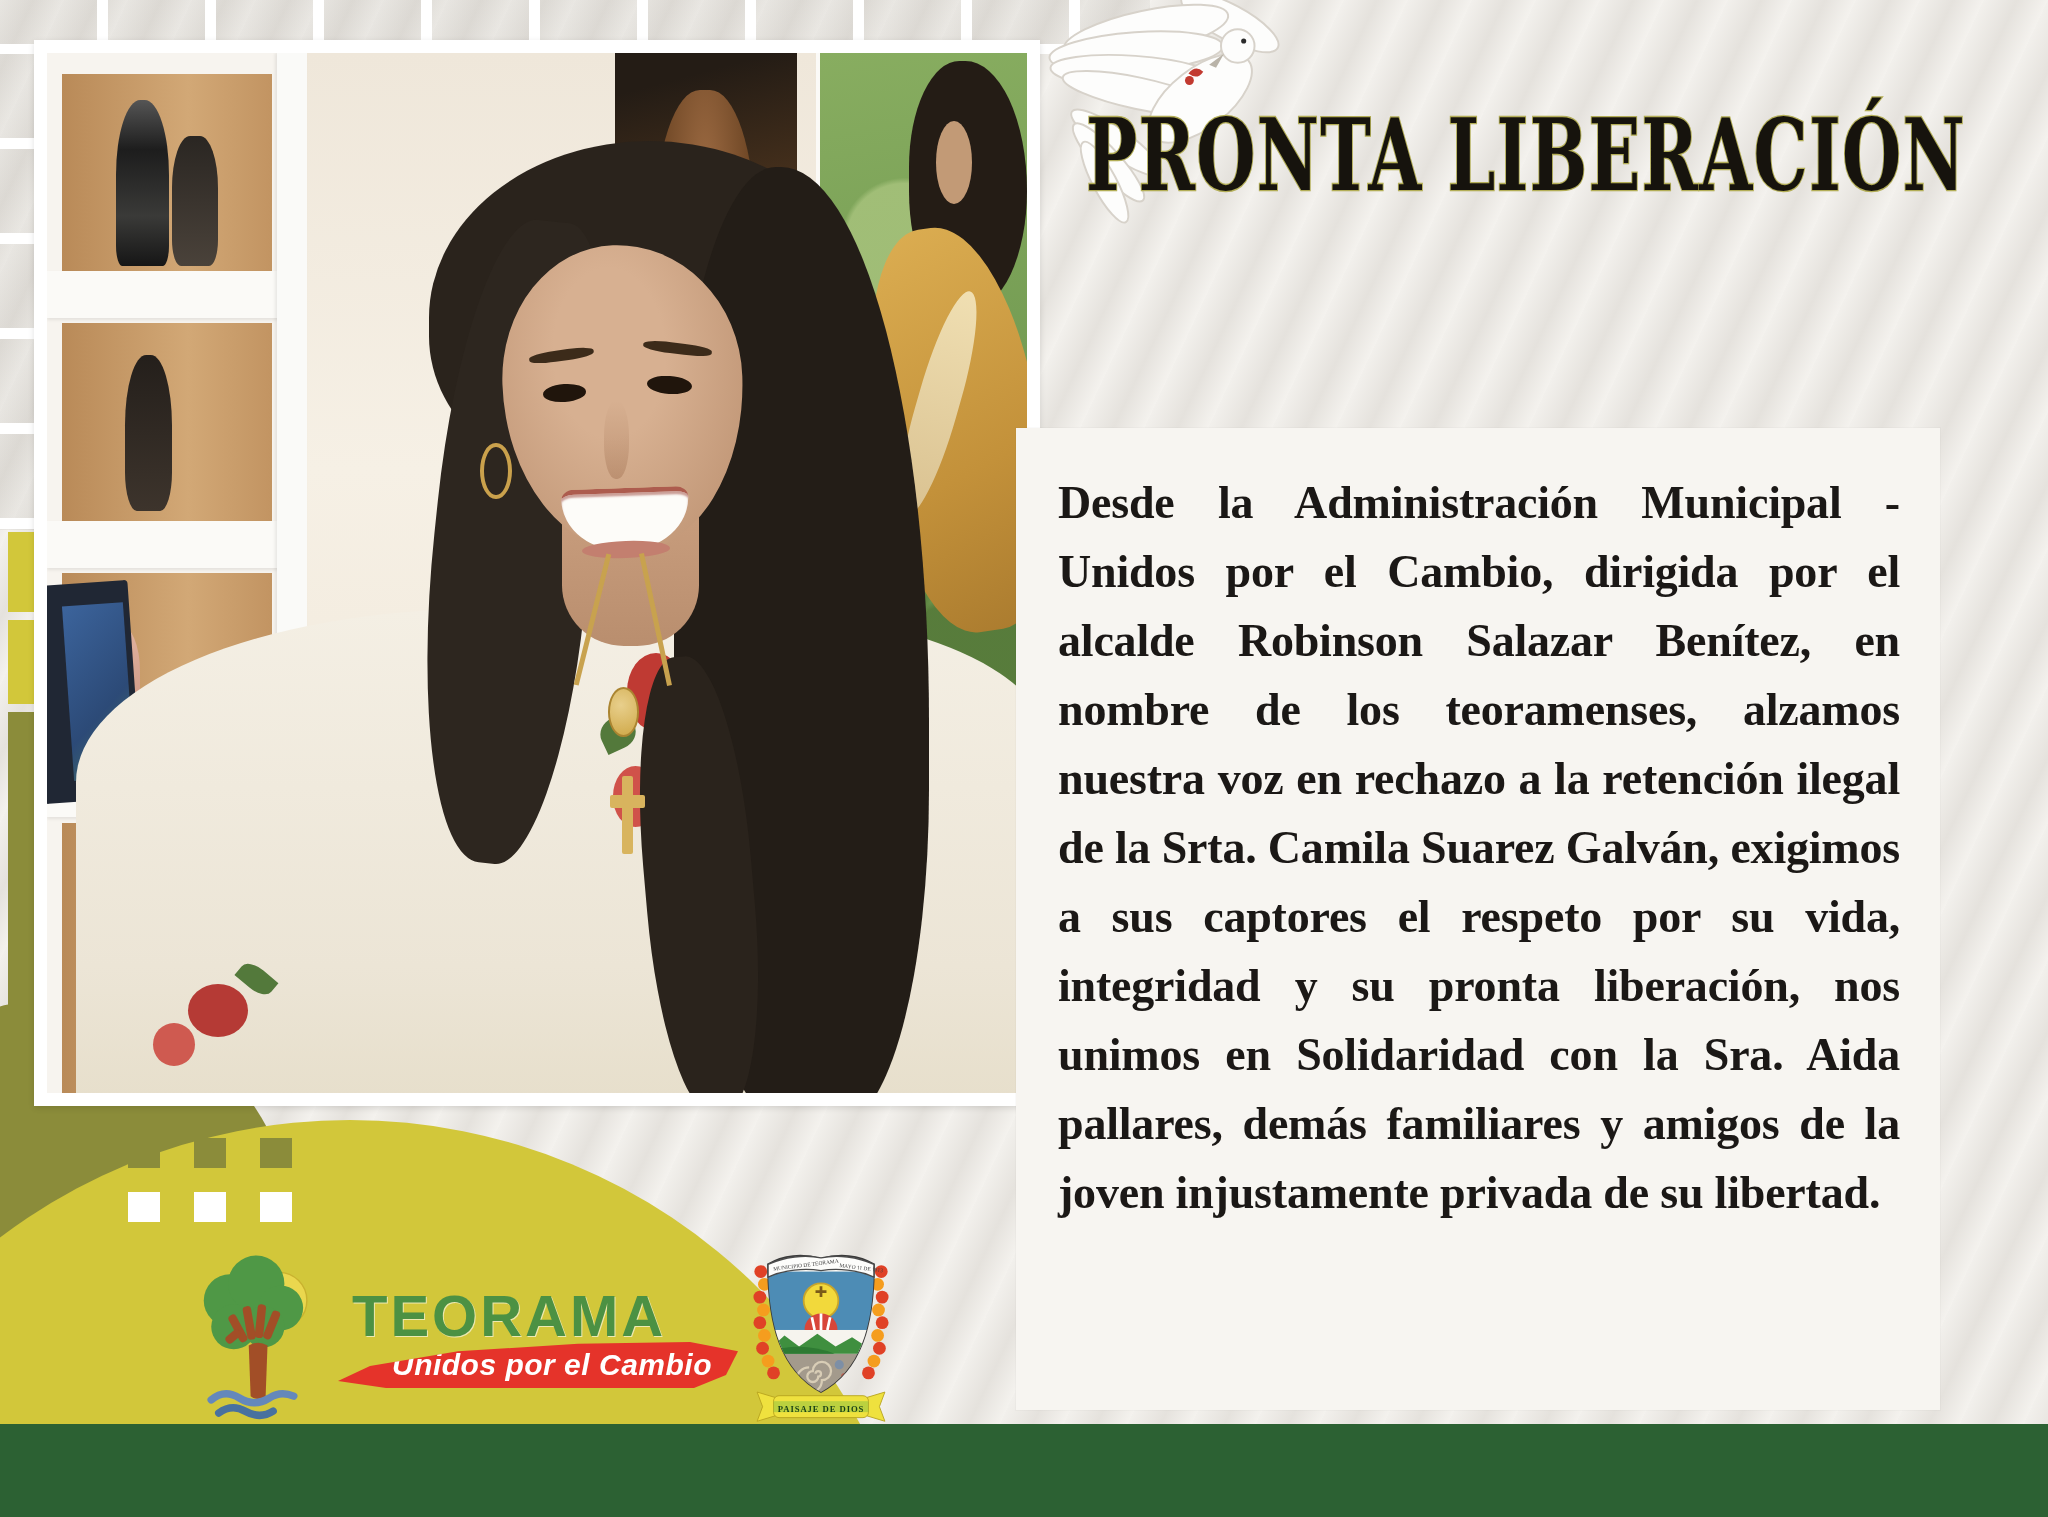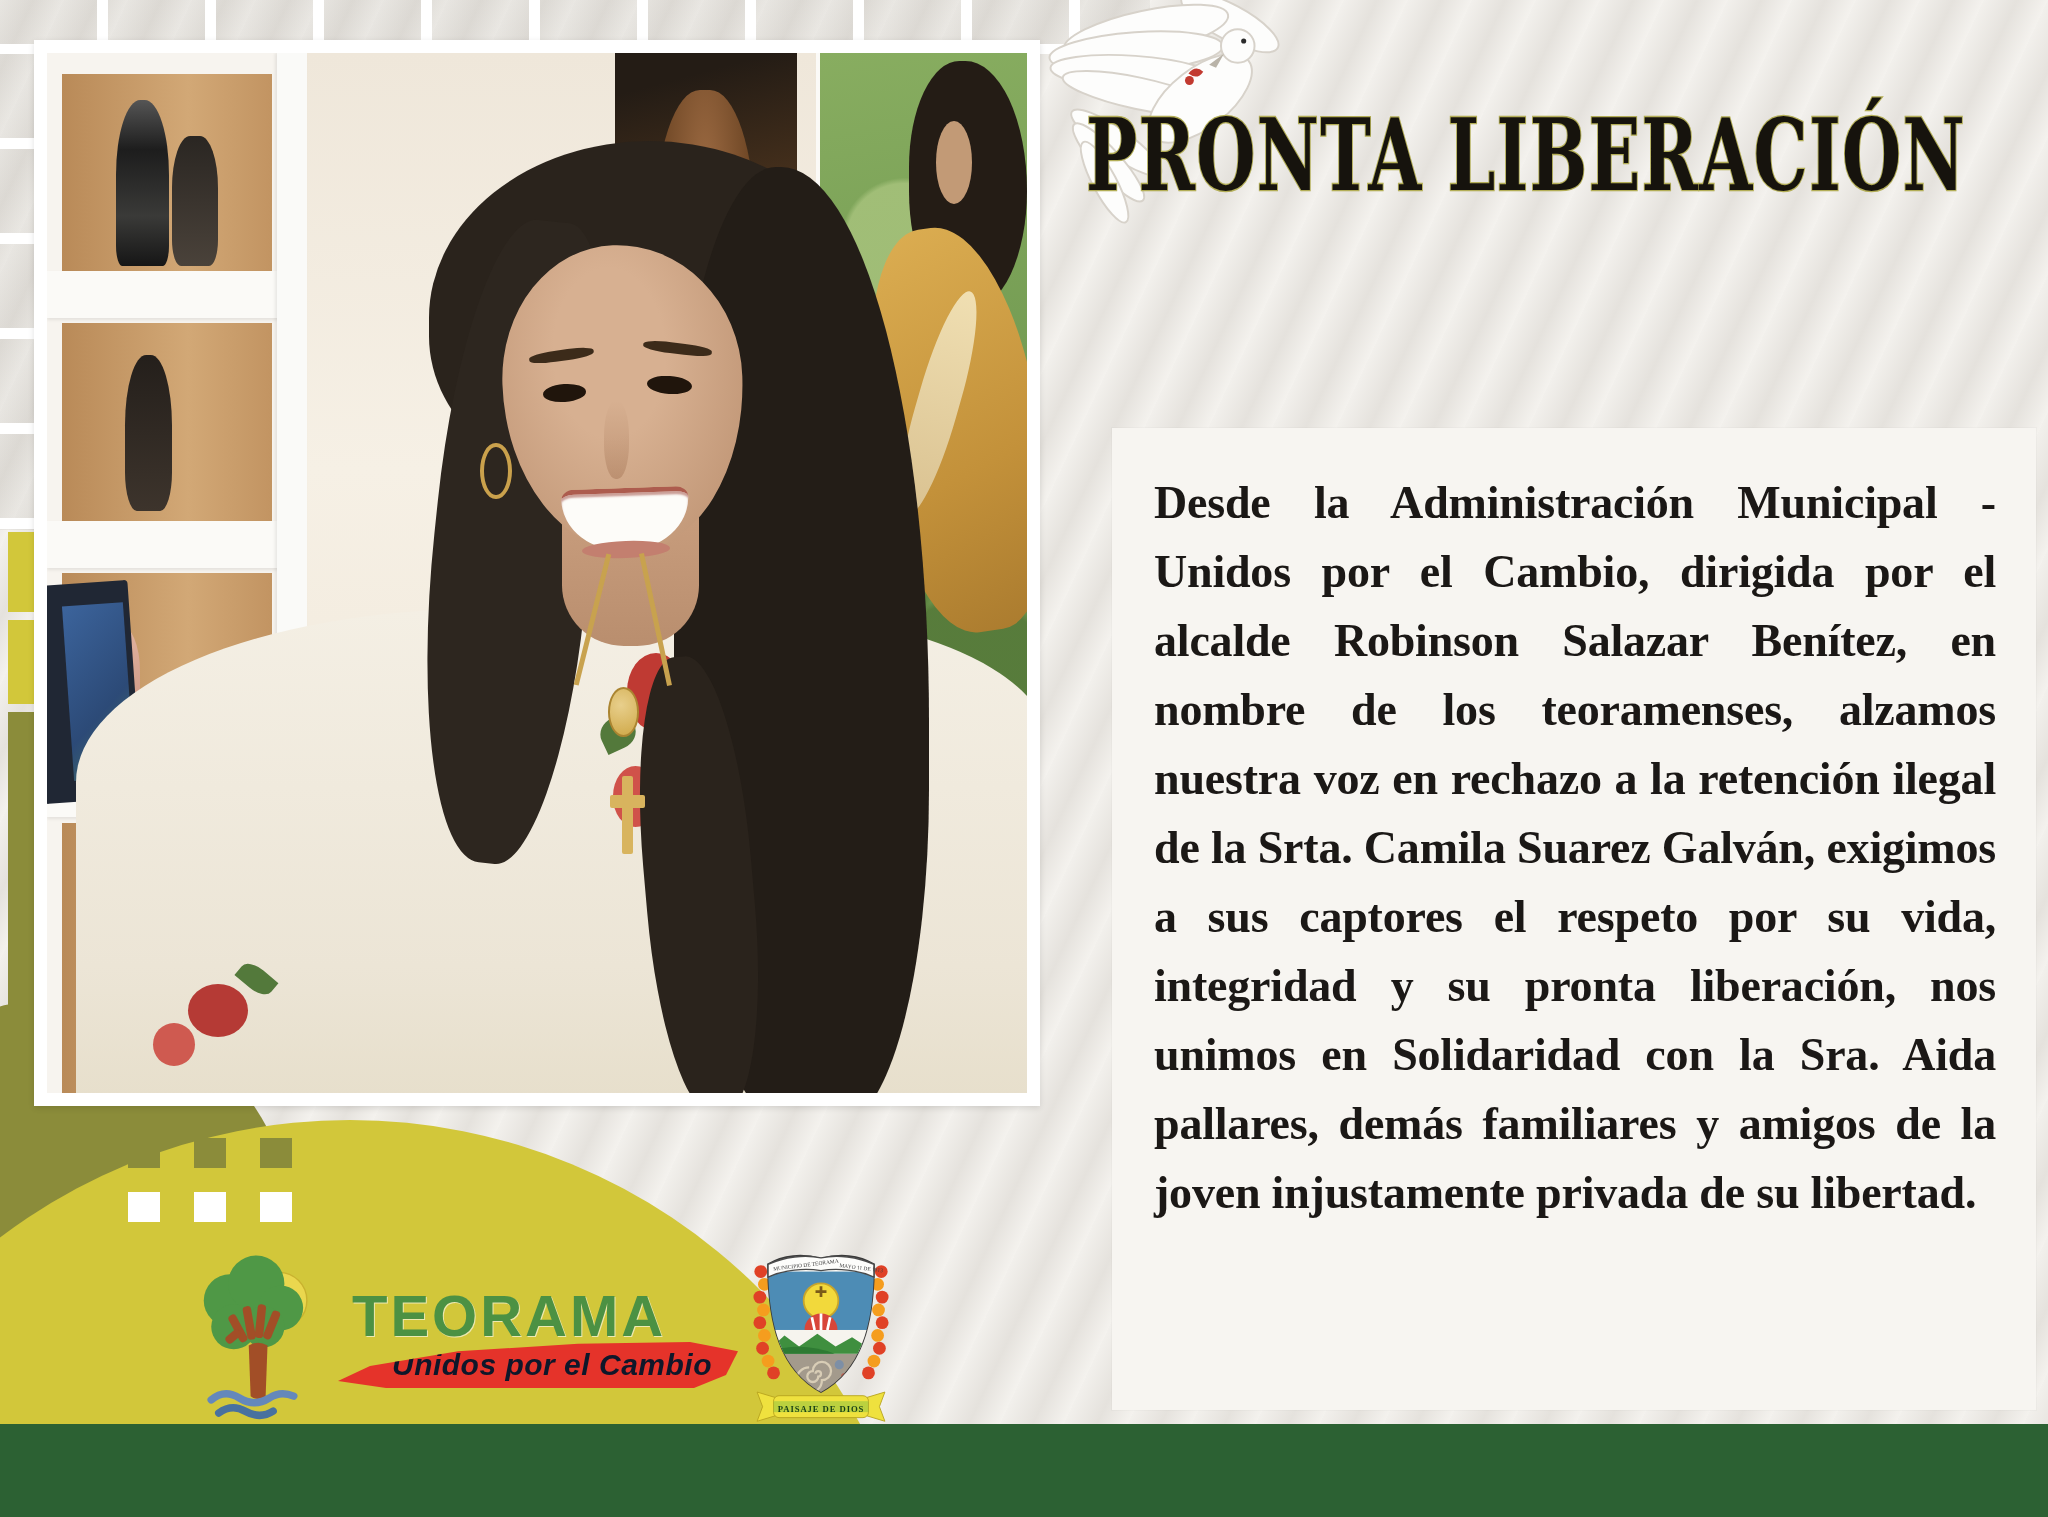--- a/index.html
+++ b/index.html
@@ -93,33 +93,33 @@
   .embroidery2{left:9%;top:85%;width:18%;height:15%;}
   
   .dove{left:998px;top:-6px;width:296px;height:248px;z-index:3;}
   
   .title-svg{left:1046px;top:86px;z-index:6;}
   .title-text{font-family:"DejaVu Serif",serif;font-size:100px;font-weight:700;
     fill:#16130d;stroke:#b3ae57;stroke-width:2.6px;paint-order:stroke fill;letter-spacing:2px;}
   .subtitle{left:1044px;top:206px;width:960px;text-align:center;z-index:6;
     font-family:"DejaVu Serif",serif;font-style:italic;font-size:90px;color:#1c1a18;}
   
-  .panel{left:1112px;top:428px;width:924px;height:982px;background:#f7f5f1;z-index:5;
+  .panel{left:1016px;top:428px;width:924px;height:982px;background:#f7f5f1;z-index:5;
     box-sizing:border-box;padding:40px 40px 0 42px;box-shadow:0 0 0 1px rgba(0,0,0,0.02);}
   .body-text{font-family:"Liberation Serif",serif;font-weight:700;font-size:46px;
     line-height:69px;color:#1b1816;text-align:justify;text-align-last:left;letter-spacing:-0.2px;}
   
   .tree-svg{left:185px;top:1252px;z-index:4;}
   .wordmark{left:352px;top:1282px;z-index:4;font-family:"Liberation Sans",sans-serif;
     font-weight:bold;font-size:58px;letter-spacing:3px;color:#4c9143;
     text-shadow:1px 1px 0 rgba(255,255,255,0.6);}
   .swoosh{left:338px;top:1342px;width:400px;height:46px;background:#e5332a;z-index:4;
     clip-path:polygon(0 85%,8% 52%,30% 20%,60% 4%,88% 0,100% 20%,97% 72%,89% 100%,12% 100%);}
   .swoosh-label{position:absolute;right:26px;top:6px;font-family:"Liberation Sans",sans-serif;
-    font-weight:bold;font-style:italic;font-size:30px;color:#0f172a;letter-spacing:0.5px;}
+    font-weight:bold;font-style:italic;font-size:30px;color:#ffffff;letter-spacing:0.5px;}
   .crest-svg{left:742px;top:1246px;z-index:4;}
   .crest-banner-text{font-family:"Liberation Serif",serif;font-size:6px;fill:#3c3c3c;}
   .crest-motto{font-family:"Liberation Serif",serif;font-size:9.5px;font-weight:bold;fill:#173f17;letter-spacing:1px;}
   
   .bottom-bar{left:0;top:1424px;width:2048px;height:93px;background:#2c6133;z-index:8;}
 </style>
 </head>
 <body>
 
 <div class="canvas">

